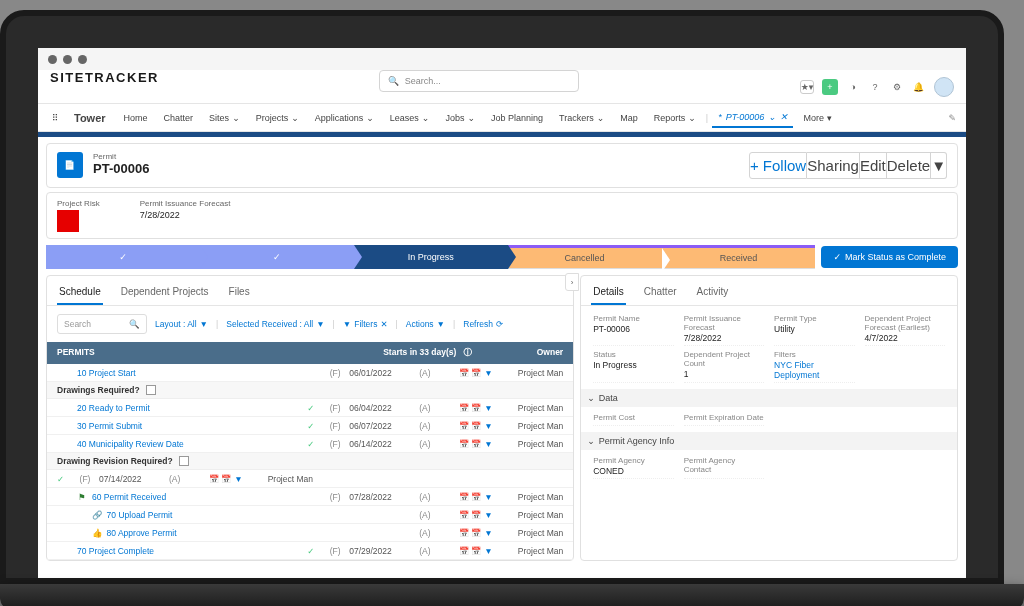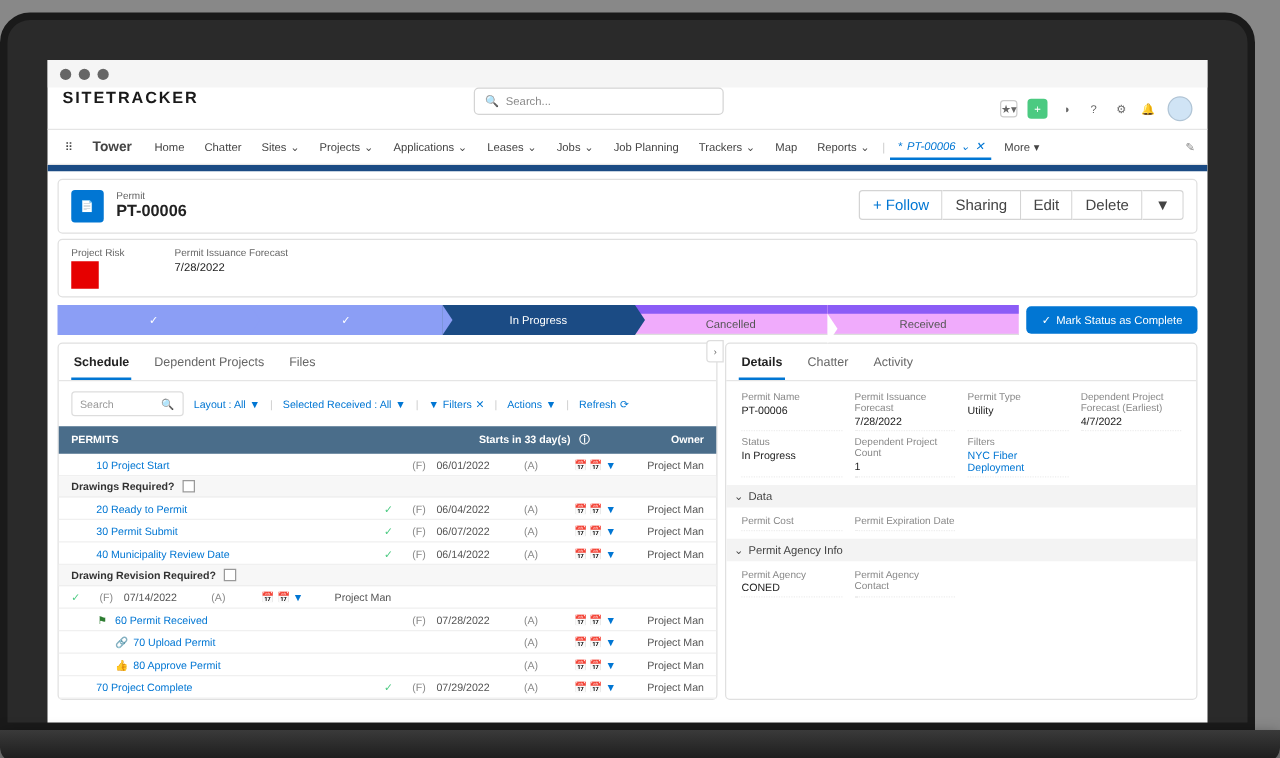--- a/index.html
+++ b/index.html
@@ -20,48 +20,48 @@
 .nav-item{padding:0 6px;display:flex;align-items:center;gap:3px;cursor:pointer;white-space:nowrap}
 .nav-tab{font-style:italic;color:#0176d3;border-bottom:2px solid #0176d3;padding:4px 6px;display:flex;align-items:center;gap:4px}
 .pencil{margin-left:auto;color:#888}
 .blue-strip{height:5px;background:#1b4b84}
 .header-card{margin:6px 8px 0;background:#fff;border:1px solid #e0e0e0;border-radius:4px;padding:8px 10px;display:flex;justify-content:space-between;align-items:flex-start}
 .header-left{display:flex;gap:10px}
 .permit-icon{width:26px;height:26px;background:#0176d3;border-radius:3px;display:flex;align-items:center;justify-content:center;color:#fff}
 .header-title{font-size:13px;font-weight:700;color:#222}
 .header-sub{font-size:8px;color:#666}
 .header-btns{display:flex;gap:0}
-.hbtn{border:1px solid #d4d4d4;background:#fff;padding:4px 10px;font-size:12px;color:#444;cursor:pointer}
+.hbtn{border:1px solid #d4d4d4;background:#fff;padding:4px 0;font-size:15px;color:#444;cursor:pointer}
 .hbtn:first-child{border-radius:3px 0 0 3px;color:#0176d3}
 .hbtn:last-child{border-radius:0 3px 3px 0}
 .hbtn+.hbtn{border-left:none}
 .risk-bar{margin:4px 8px 0;background:#fff;border:1px solid #e0e0e0;border-radius:4px;padding:6px 10px;display:flex;gap:40px}
 .risk-item{display:flex;flex-direction:column;gap:2px}
 .risk-label{font-size:8px;color:#666}
 .risk-val{font-size:9px;color:#222}
 .risk-box{width:22px;height:22px;background:#e60000}
 .status-path{margin:6px 8px 0;display:flex;align-items:center;gap:6px}
 .path{flex:1;display:flex;height:24px}
 .chev{flex:1;display:flex;align-items:center;justify-content:center;position:relative;font-size:9px;color:#555}
 .chev.done{background:#8b9ef5;color:#fff}
 .chev.active{background:#1b4b84;color:#fff}
-.chev.pending{background:#f0abfc;border-top:7px solid #8b5cf6;border-bottom:1px solid #ddd}
+.chev.pending{background:#fdba74;border-top:3px solid #8b5cf6;border-bottom:1px solid #ddd}
 .chev::after{content:"";position:absolute;right:-8px;top:0;border-top:12px solid transparent;border-bottom:12px solid transparent;border-left:8px solid;z-index:1}
 .chev.done::after{border-left-color:#8b9ef5}
 .chev.active::after{border-left-color:#1b4b84}
 .chev.pending::after{border-left-color:#fff}
 .chev.pending:last-child::after{display:none}
 .mark-btn{background:#0176d3;color:#fff;border:none;border-radius:4px;padding:6px 12px;font-size:9px;cursor:pointer;display:flex;align-items:center;gap:4px}
 .main{display:flex;margin:6px 8px 0;gap:6px}
 .left{flex:1.4;background:#fff;border:1px solid #e0e0e0;border-radius:4px;min-height:280px}
 .right{flex:1;background:#fff;border:1px solid #e0e0e0;border-radius:4px;position:relative}
 .collapse{position:absolute;left:-16px;top:-3px;width:14px;height:18px;background:#fff;border:1px solid #ddd;border-radius:3px 0 0 3px;display:flex;align-items:center;justify-content:center;font-size:8px;color:#666;cursor:pointer}
 .tabs{display:flex;padding:6px 10px 0;gap:16px;border-bottom:1px solid #e5e5e5}
 .tab{padding:4px 2px 6px;font-size:10px;color:#666;cursor:pointer}
-.tab.active{color:#222;font-weight:700;border-bottom:2px solid #0176d3}
+.tab.active{color:#222;font-weight:400;border-bottom:2px solid #0176d3}
 .toolbar{display:flex;align-items:center;padding:8px 10px;gap:8px;font-size:8.5px;color:#555;flex-wrap:wrap}
 .tb-search{width:90px;height:20px;border:1px solid #ddd;border-radius:3px;padding:0 6px;display:flex;align-items:center;justify-content:space-between;color:#999}
 .tb-item{display:flex;align-items:center;gap:3px;cursor:pointer;color:#0176d3}
 .tb-sep{color:#ccc}
 .grid-header{background:#4a6d8a;color:#fff;display:flex;padding:5px 10px;font-size:8.5px;font-weight:600}
 .gh-title{flex:1}
 .gh-starts{width:110px;text-align:left}
 .gh-owner{width:70px;text-align:right}
 .row{display:flex;align-items:center;padding:3px 10px;font-size:8.5px;border-bottom:1px solid #f0f0f0;min-height:18px}
 .row-link{color:#0176d3;cursor:pointer;flex:1;padding-left:20px}

